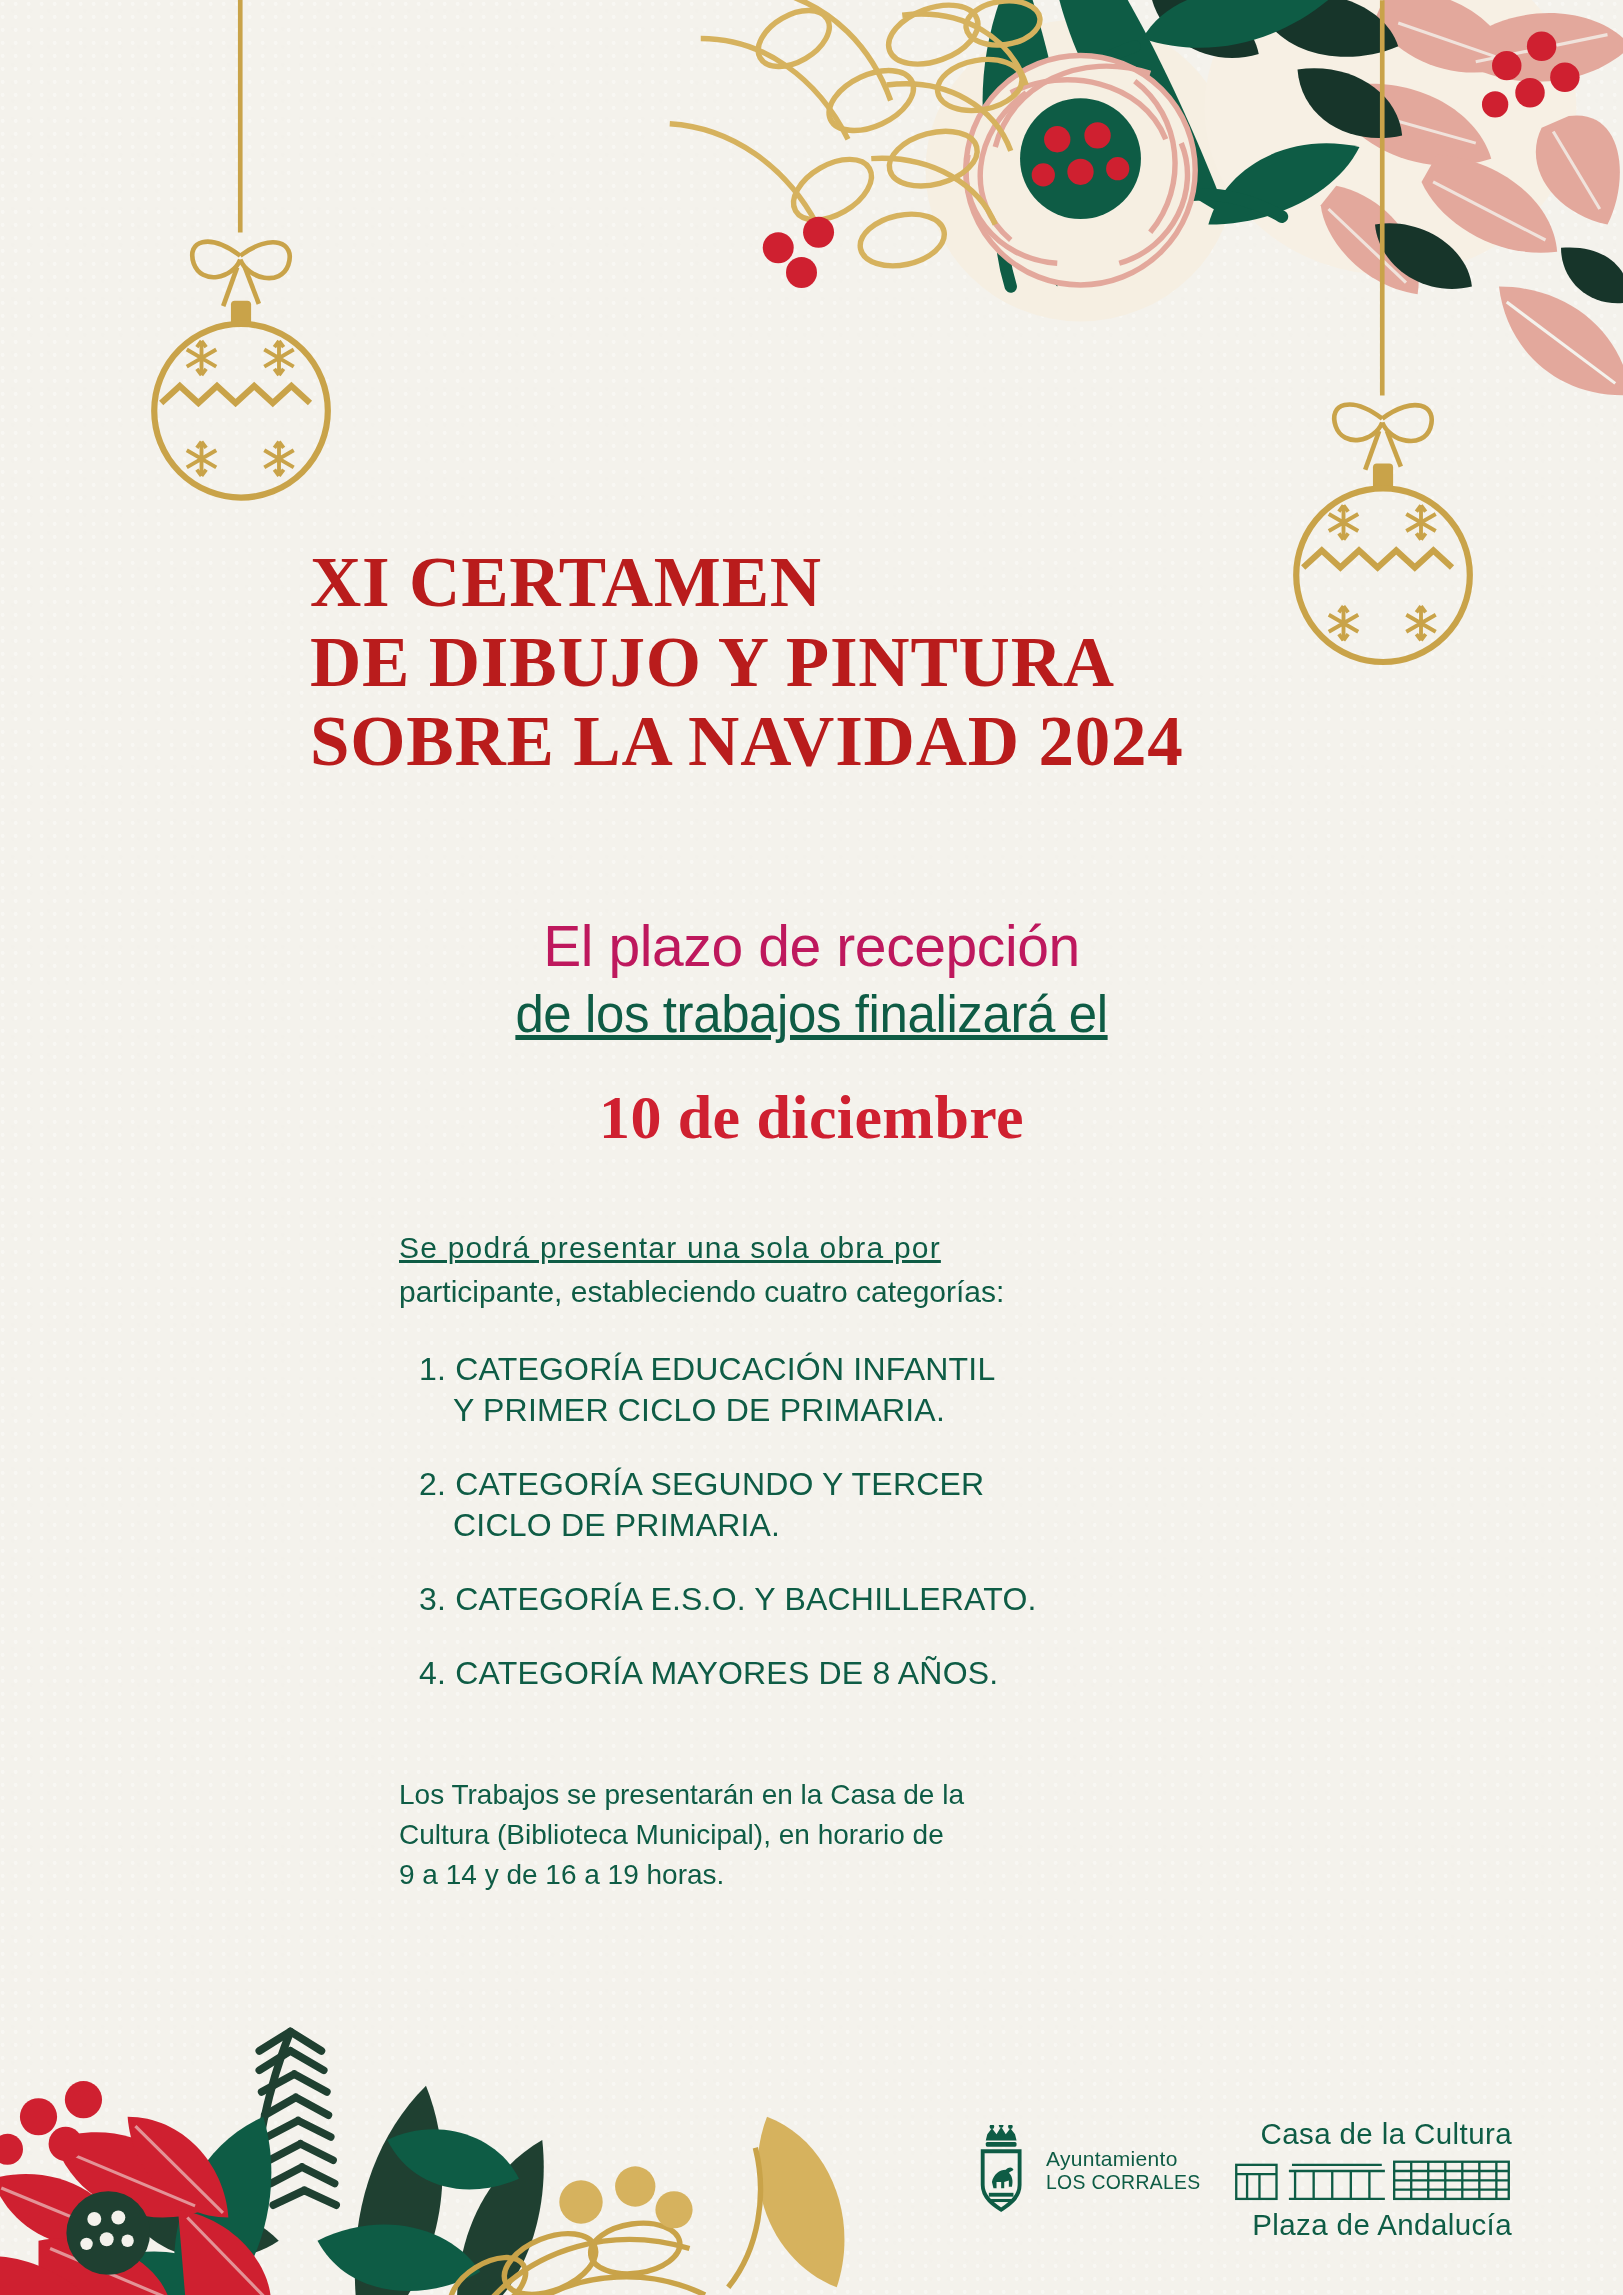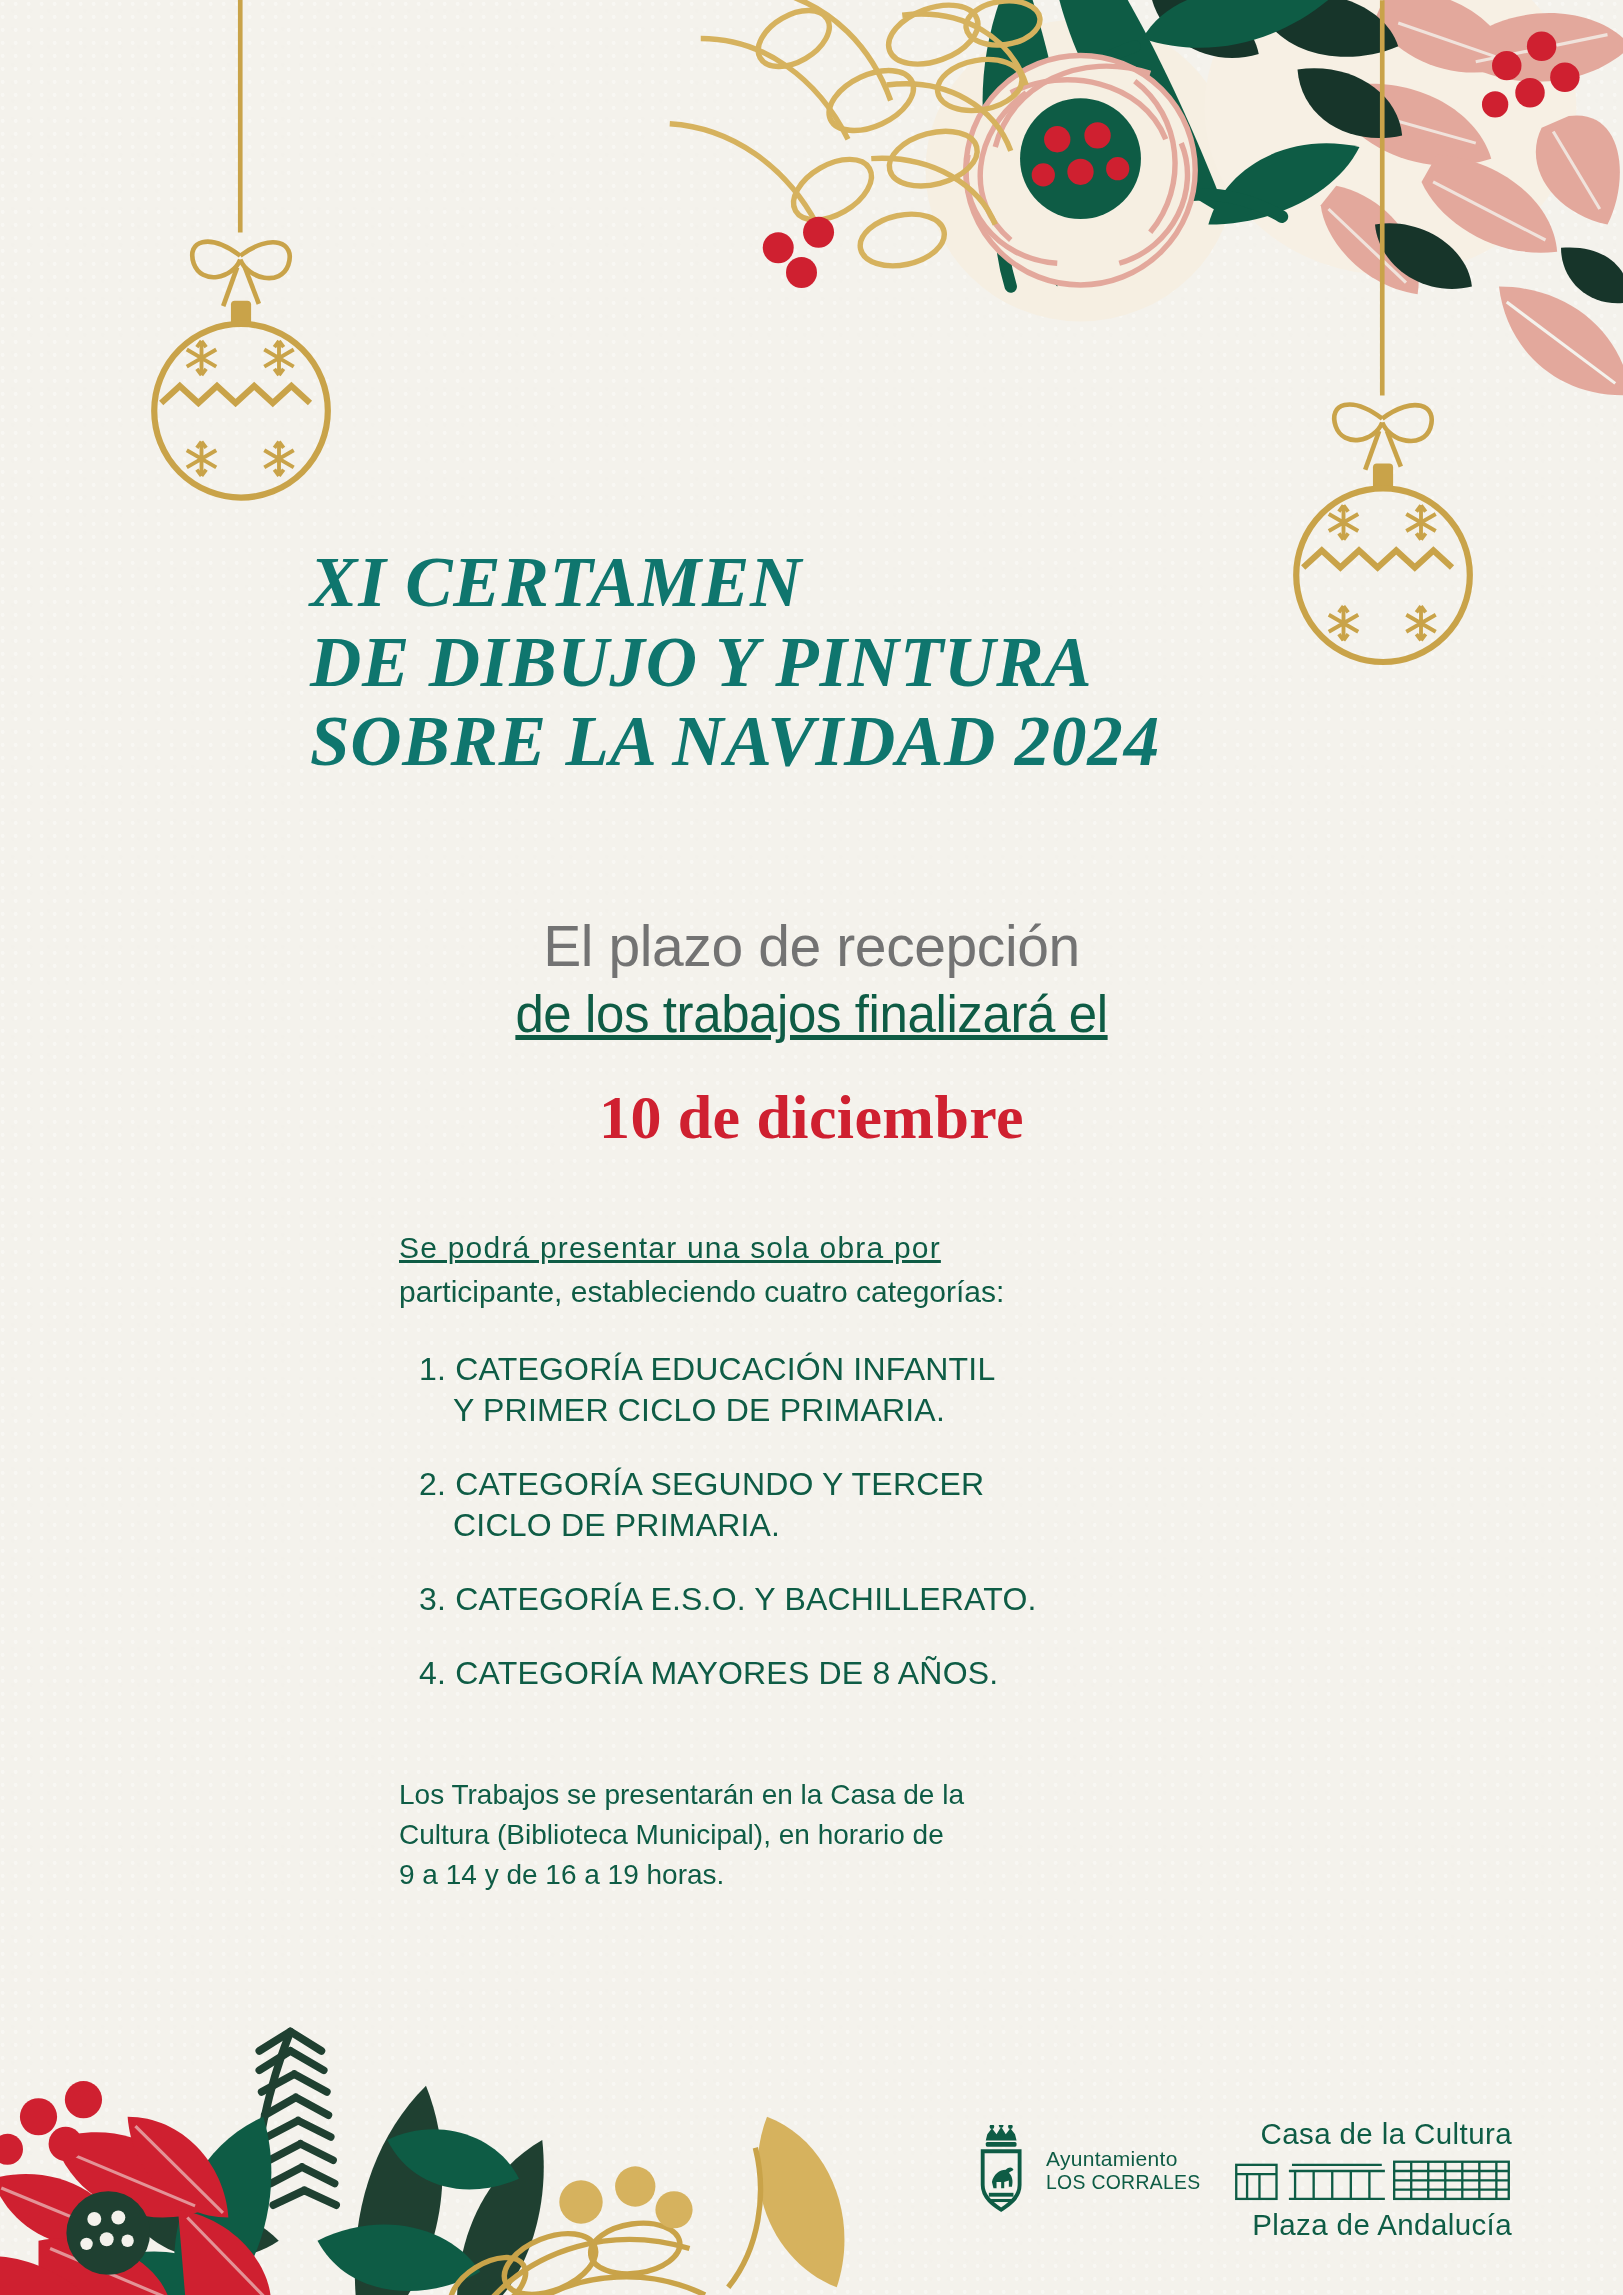--- a/index.html
+++ b/index.html
@@ -48,38 +48,37 @@
 
   .title-block {
     position: absolute;
     left: 310px;
     top: 543px;
     width: 1008px;
   }
   .title-line {
     font-family: "Liberation Serif", serif;
     font-weight: bold;
-    color: #0f766e;
+    color: #b91c1c;
     font-size: 71px;
     letter-spacing: 0.8px;
     line-height: 1.12;
     text-transform: uppercase;
     white-space: nowrap;
-    font-style: italic;
   }
 
   .subtitle-block {
     position: absolute;
     left: 0;
     top: 915px;
     width: 1623px;
     text-align: center;
   }
   .sub-1 {
-    color: #737373;
+    color: #be185d;
     font-size: 57px;
     line-height: 1.12;
     letter-spacing: -0.4px;
   }
   .sub-2 {
     color: #0e5c45;
     font-size: 51px;
     line-height: 1.2;
     letter-spacing: -0.4px;
     margin-top: 4.7px;

